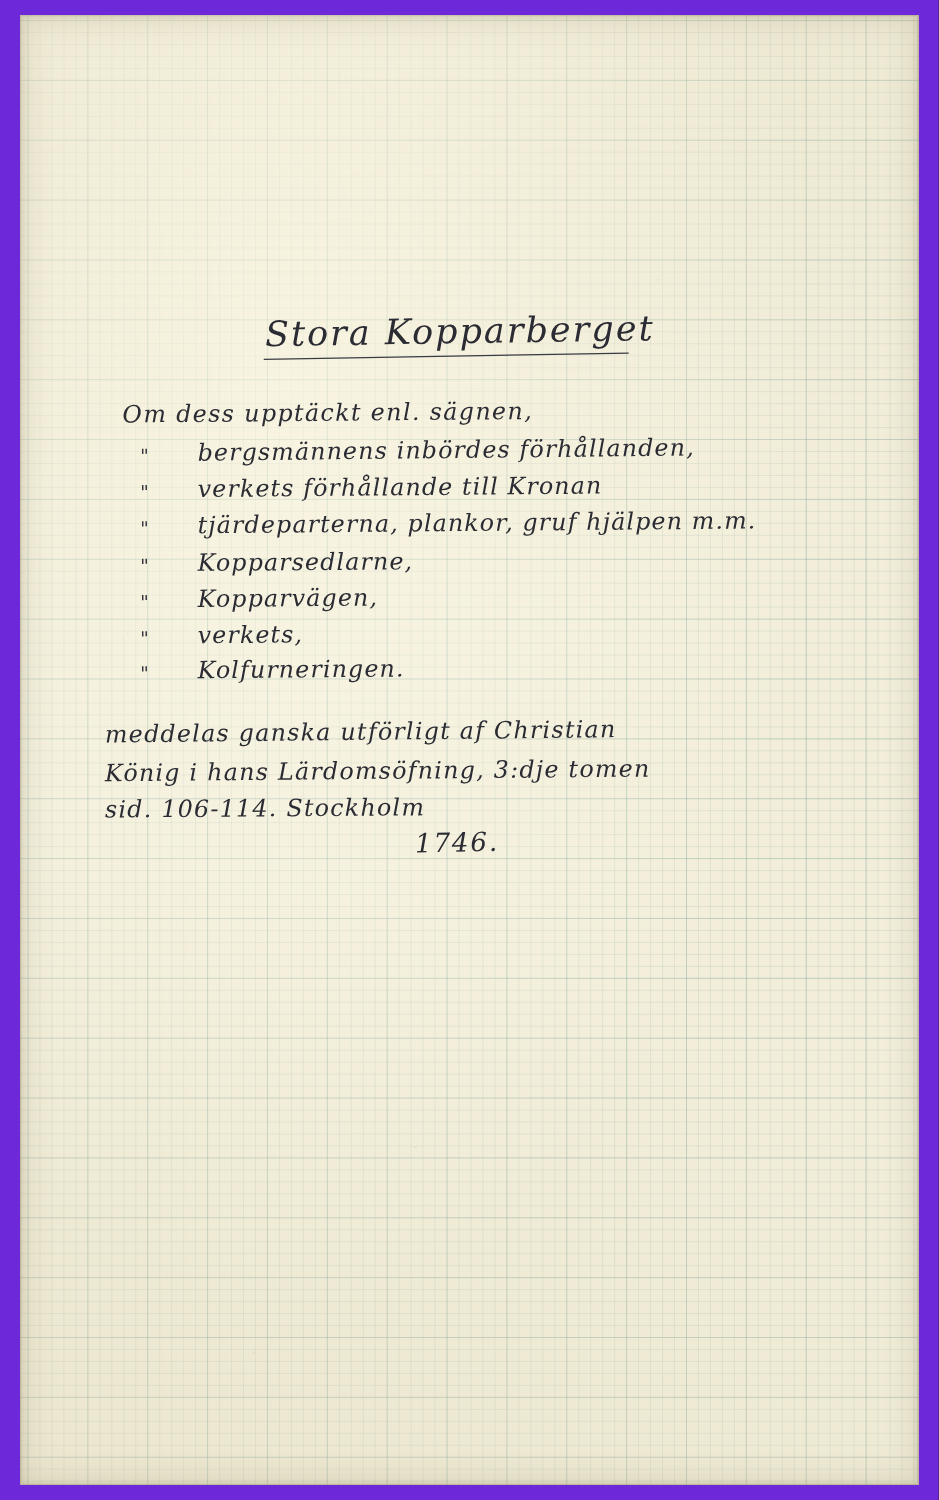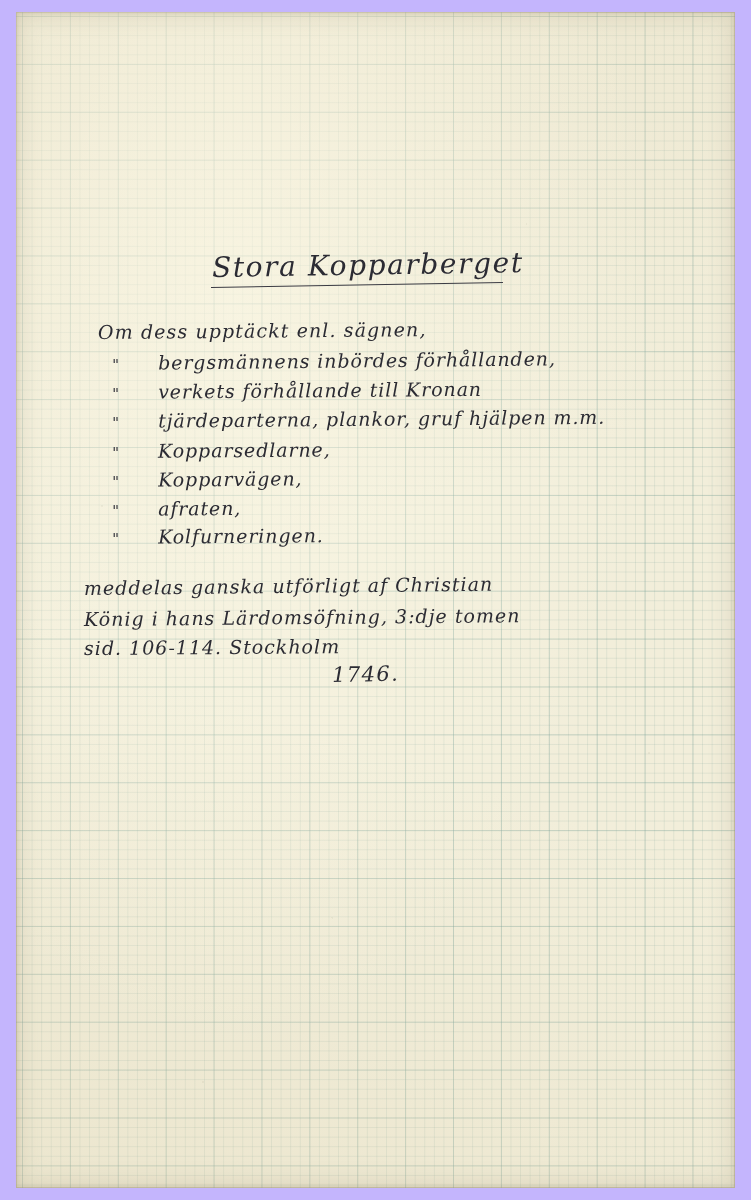--- a/index.html
+++ b/index.html
@@ -11,21 +11,21 @@
     width: 751px;
     height: 1200px;
     overflow: hidden;
     font-family: "DejaVu Sans", sans-serif;
   }
 
   #page {
     position: relative;
     width: 751px;
     height: 1200px;
-    background: #c4b5fd;
+    background: #6d28d9;
   }
 
   
   #sheet {
     position: absolute;
     left: 16px;
     top: 12px;
     width: 719px;
     height: 1176px;
     background: #f2eeda;
@@ -197,21 +197,21 @@
       <span class="bullet-text">Kopparsedlarne,</span>
     </div>
 
     <div class="ink bullet-row" style="top:457px; transform:rotate(-0.5deg);">
       <span class="bullet-mark">"</span>
       <span class="bullet-text">Kopparvägen,</span>
     </div>
 
     <div class="ink bullet-row" style="top:486px; transform:rotate(-0.5deg);">
       <span class="bullet-mark">"</span>
-      <span class="bullet-text">afraten,</span>
+      <span class="bullet-text">verkets,</span>
     </div>
 
     <div class="ink bullet-row" style="top:514px; transform:rotate(-0.5deg);">
       <span class="bullet-mark">"</span>
       <span class="bullet-text">Kolfurneringen.</span>
     </div>
 
     <div class="ink para" style="top:565px; transform:rotate(-0.6deg);">meddelas ganska utförligt af Christian</div>
     <div class="ink para" style="top:596px; transform:rotate(-0.5deg);">König i hans Lärdomsöfning, 3:dje tomen</div>
     <div class="ink para" style="top:625px; transform:rotate(-0.4deg);">sid. 106-114.  Stockholm</div>

